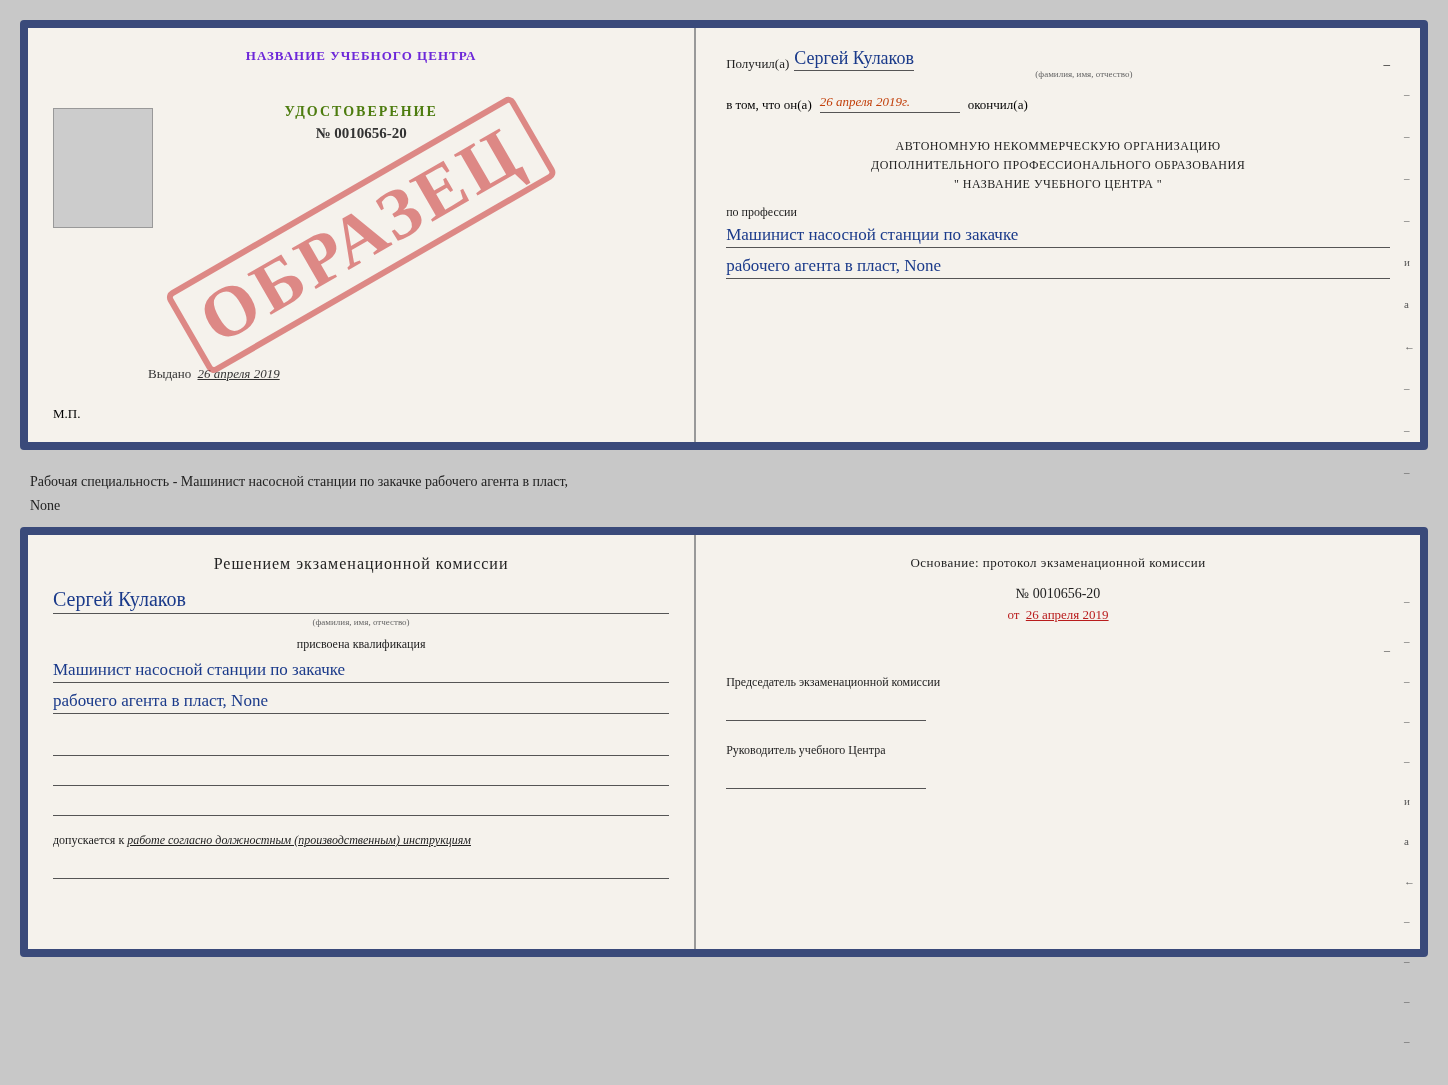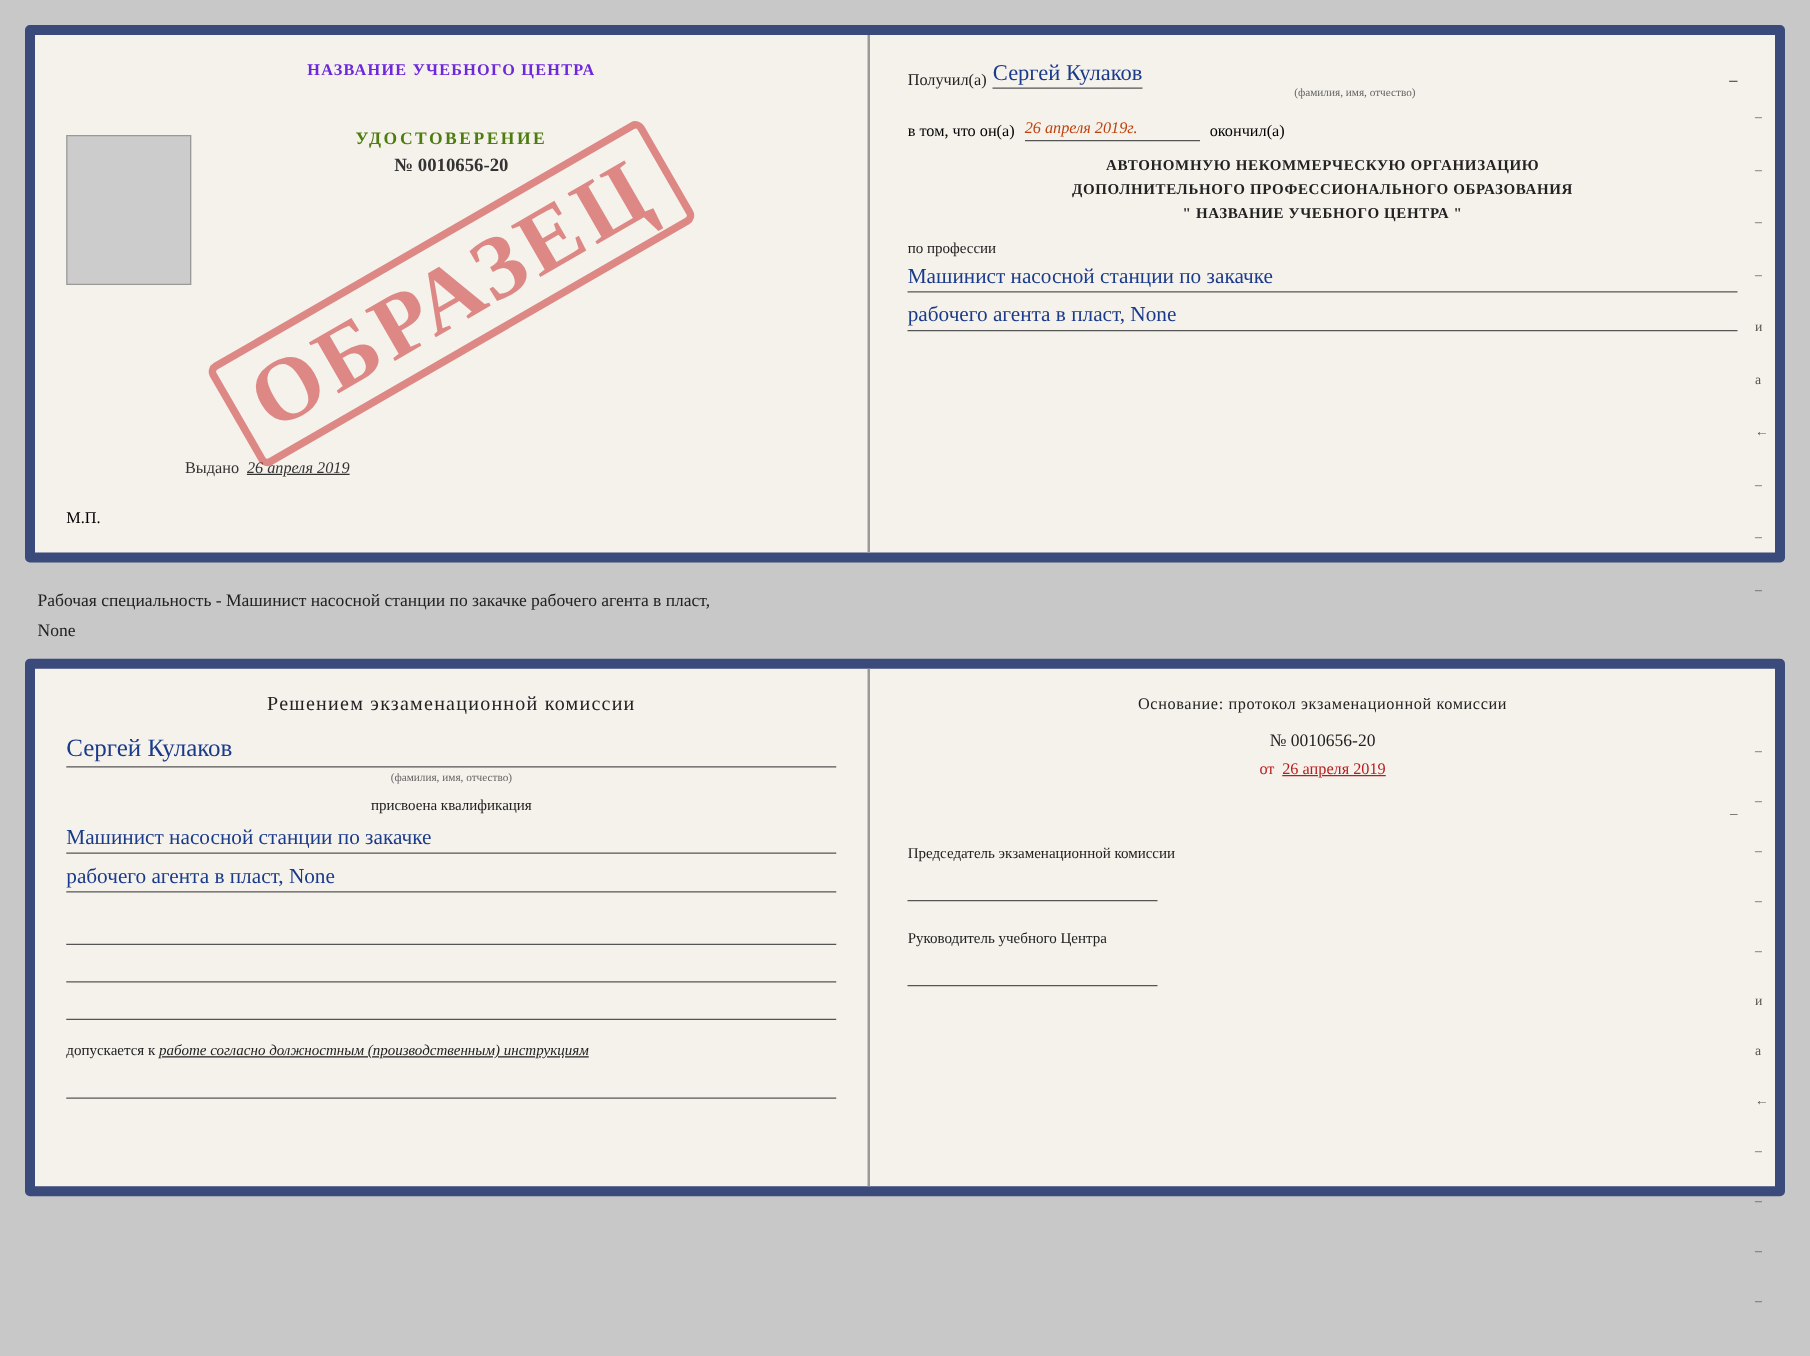--- a/index.html
+++ b/index.html
@@ -137,41 +137,40 @@
       font-size: 9px;
       color: #666;
       display: block;
       text-align: center;
     }
 
     .vtom-row {
       display: flex;
       align-items: flex-end;
       gap: 8px;
-      margin: 15px 0 10px 0;
+      margin: 15px 0 24px 0;
       font-size: 13px;
     }
 
     .date-underline {
       border-bottom: 1px solid #555;
       font-style: italic;
       font-size: 13px;
       color: #c2410c;
       padding-bottom: 2px;
       min-width: 140px;
     }
 
     .org-block {
       font-size: 12px;
       text-align: center;
       line-height: 1.6;
       color: #222;
       margin: 10px 0;
       letter-spacing: 0.5px;
-      font-weight: bold;
     }
 
     .po-professii {
       font-size: 12px;
       color: #222;
       margin-top: 1px;
       margin-bottom: 5px;
     }
 
     .handwritten-profession {

